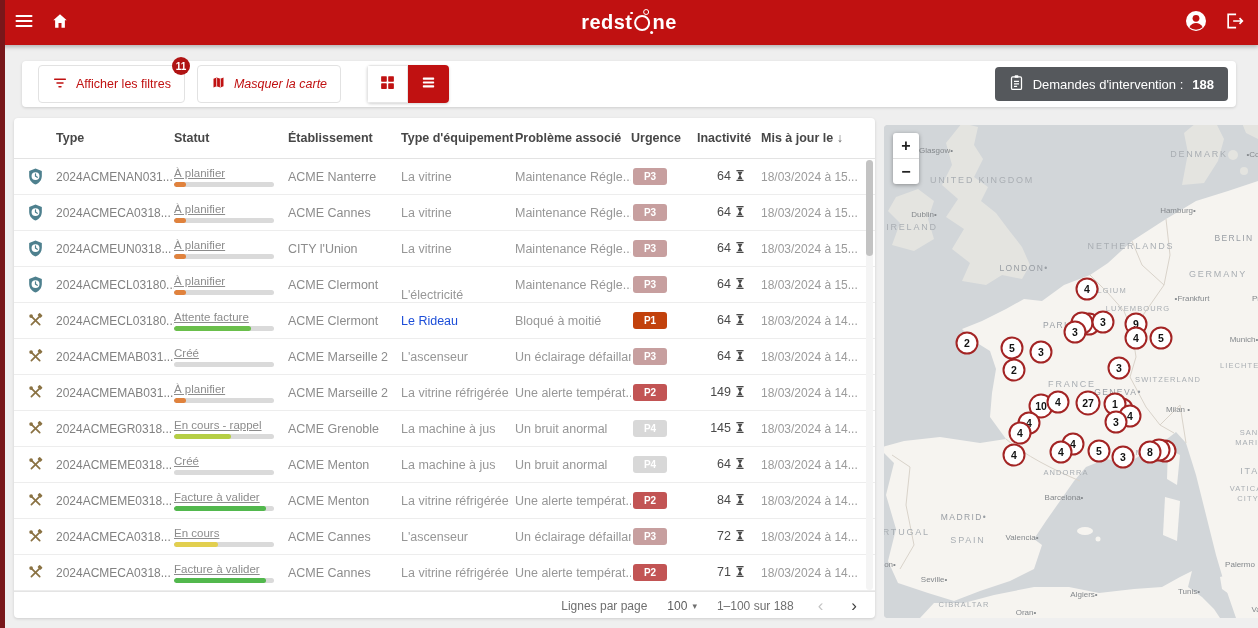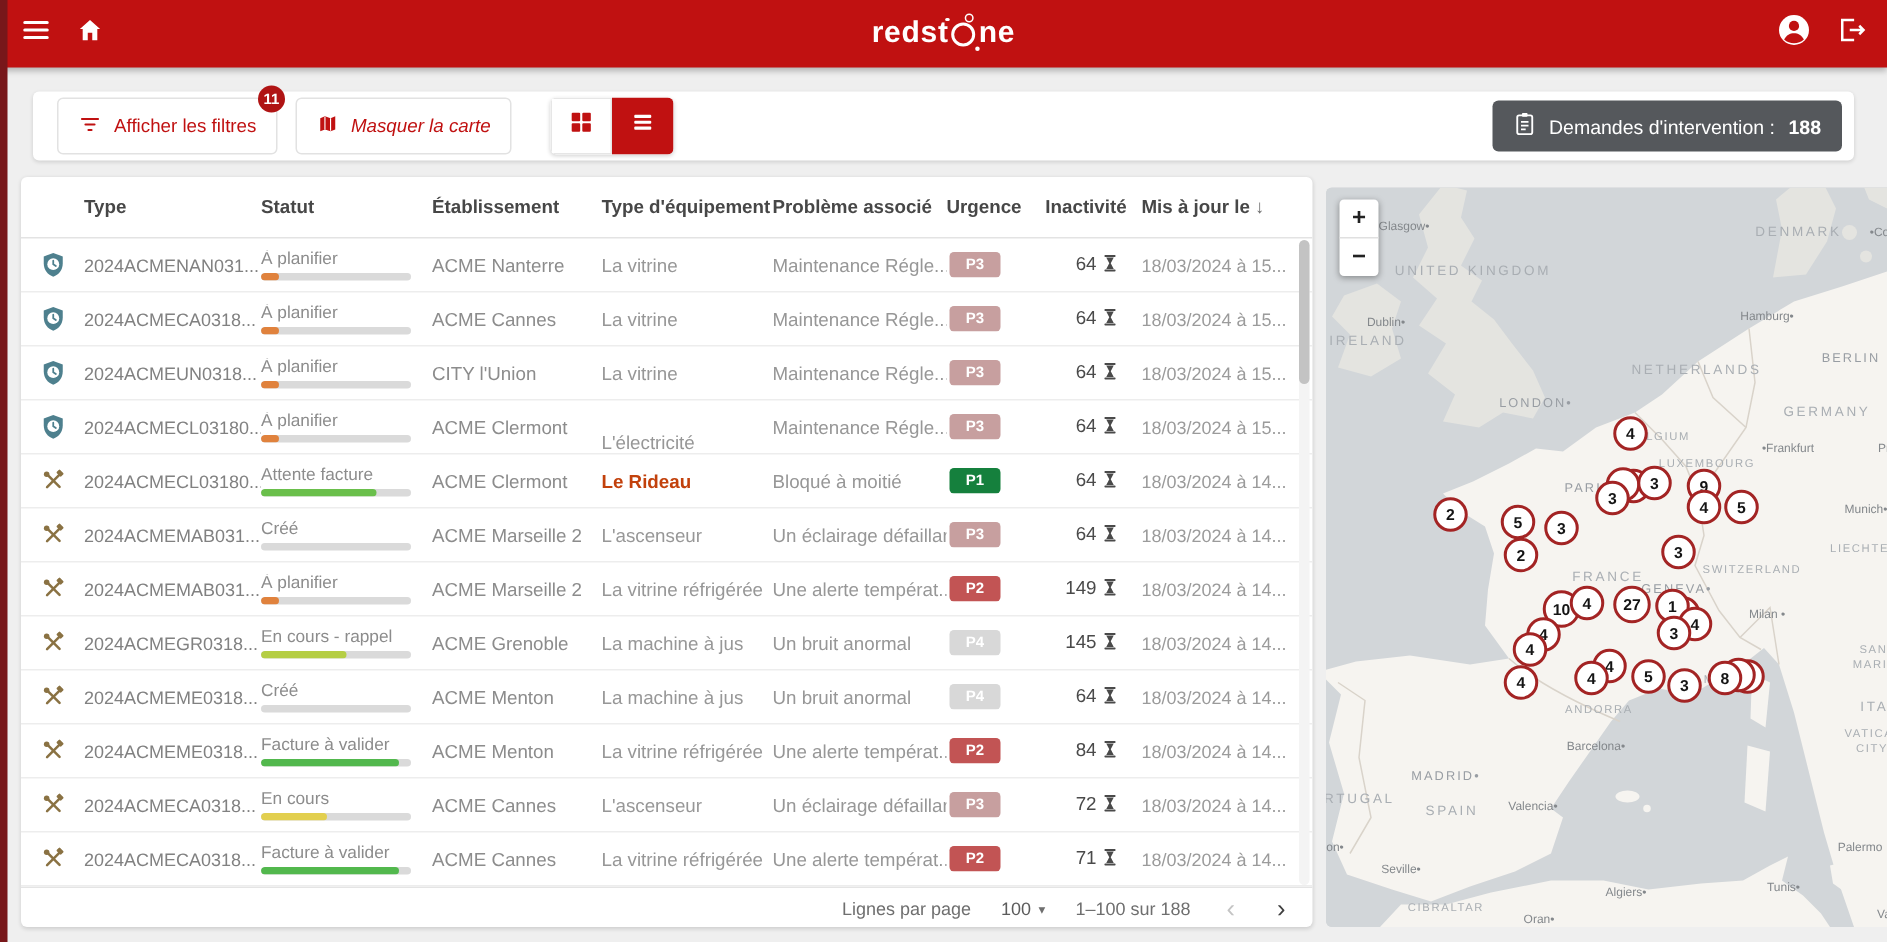--- a/index.html
+++ b/index.html
@@ -35,21 +35,21 @@
   .card{position:absolute;left:14px;top:118px;width:861px;height:500px;background:#fff;border-radius:4px;box-shadow:0 1px 3px rgba(0,0,0,.14);overflow:hidden;}
   .tgrid{display:grid;grid-template-columns:42px 118px 114px 113px 114px 116px 56px 74px 104px;align-items:center;}
   .thead{height:40px;border-bottom:1px solid #e3e3e3;color:#474747;font-size:12.5px;font-weight:bold;}
   .thead .th{white-space:nowrap;overflow:hidden;}
   .rows{height:432px;overflow:hidden;position:relative;}
   .trow{height:35px;border-bottom:1px solid #ededed;font-size:12.5px;color:#8c8c8c;cursor:pointer;}
   .cell{white-space:nowrap;overflow:hidden;padding-right:6px;}
   .icon-cell{display:flex;align-items:center;justify-content:center;}
   .c-code{color:#818181;font-size:12px;}
   .status-wrap{display:flex;flex-direction:column;gap:3px;padding-right:10px;}
-  .c-status-label{font-size:11.5px;color:#8c8c8c;white-space:nowrap;overflow:hidden;}
+  .c-status-label{font-size:11.5px;color:#8c8c8c;white-space:nowrap;overflow:hidden;text-decoration:underline;}
   .c-progress{width:100px;height:5px;border-radius:3px;background:#dadada;overflow:hidden;}
   .c-progress-fill{height:100%;border-radius:3px;}
   .c-urgency{display:inline-block;min-width:26px;text-align:center;padding:3px 4px;border-radius:3px;color:#fff;font-size:10px;font-weight:bold;margin-left:2px;}
   .inact{display:flex;justify-content:flex-end;gap:4px;padding-right:16px;color:#4a4a4a;font-size:12.5px;}
   .c-updated{color:#9b9b9b;font-size:12px;}
   .vscroll{position:absolute;right:2px;top:42px;width:7px;height:430px;background:#f4f4f4;border-radius:4px;}
   .vthumb{position:absolute;top:0;left:0;width:7px;height:96px;background:#c3c3c3;border-radius:4px;cursor:pointer;}
   .pager{height:27px;border-top:1px solid #e4e4e4;display:flex;align-items:center;justify-content:flex-end;gap:20px;padding-right:14px;color:#6f6f6f;font-size:12px;}
   .pager .sel{display:flex;align-items:center;gap:5px;cursor:pointer;color:#5c5c5c;}
   .chev{font-size:17px;line-height:1;cursor:pointer;padding:0 4px;}
@@ -342,23 +342,23 @@
       </span>
     </div>
     <div class="cell c-code">2024ACMECL03180...</div>
     <div class="status-wrap">
       <span class="c-status-label">Attente facture</span>
       <span class="c-progress">
               <span class="c-progress-fill" style="width: 77%; background: rgb(106, 191, 75); display: block;"></span>
             </span>
     </div>
     <div class="cell c-etab">ACME Clermont</div>
-    <div class="cell c-equip" style="color:#c2410c;font-weight:bold;">Le Rideau</div>
+    <div class="cell c-equip" style="color:#1d4ed8;">Le Rideau</div>
     <div class="cell c-issue" style="color:#979797;">Bloqué à moitié</div>
-    <div class="cell"><span class="c-urgency" style="background: #15803d;">P1</span></div>
+    <div class="cell"><span class="c-urgency" style="background: #c2410c;">P1</span></div>
     <div class="inact">
       <span class="c-inactivity-num">64</span>
       <span>
         <svg width="10" height="13" viewBox="0 0 12 14">
                 <rect x="1.5" y="0.4" width="9" height="1.6" rx="0.8" fill="#4a4a4a"></rect>
                 <rect x="1.5" y="12" width="9" height="1.6" rx="0.8" fill="#4a4a4a"></rect>
                 <path d="M3 2.4 H9 L6.6 7 L9 11.6 H3 L5.4 7 Z" fill="#4a4a4a"></path>
               </svg>
       </span>
     </div>

